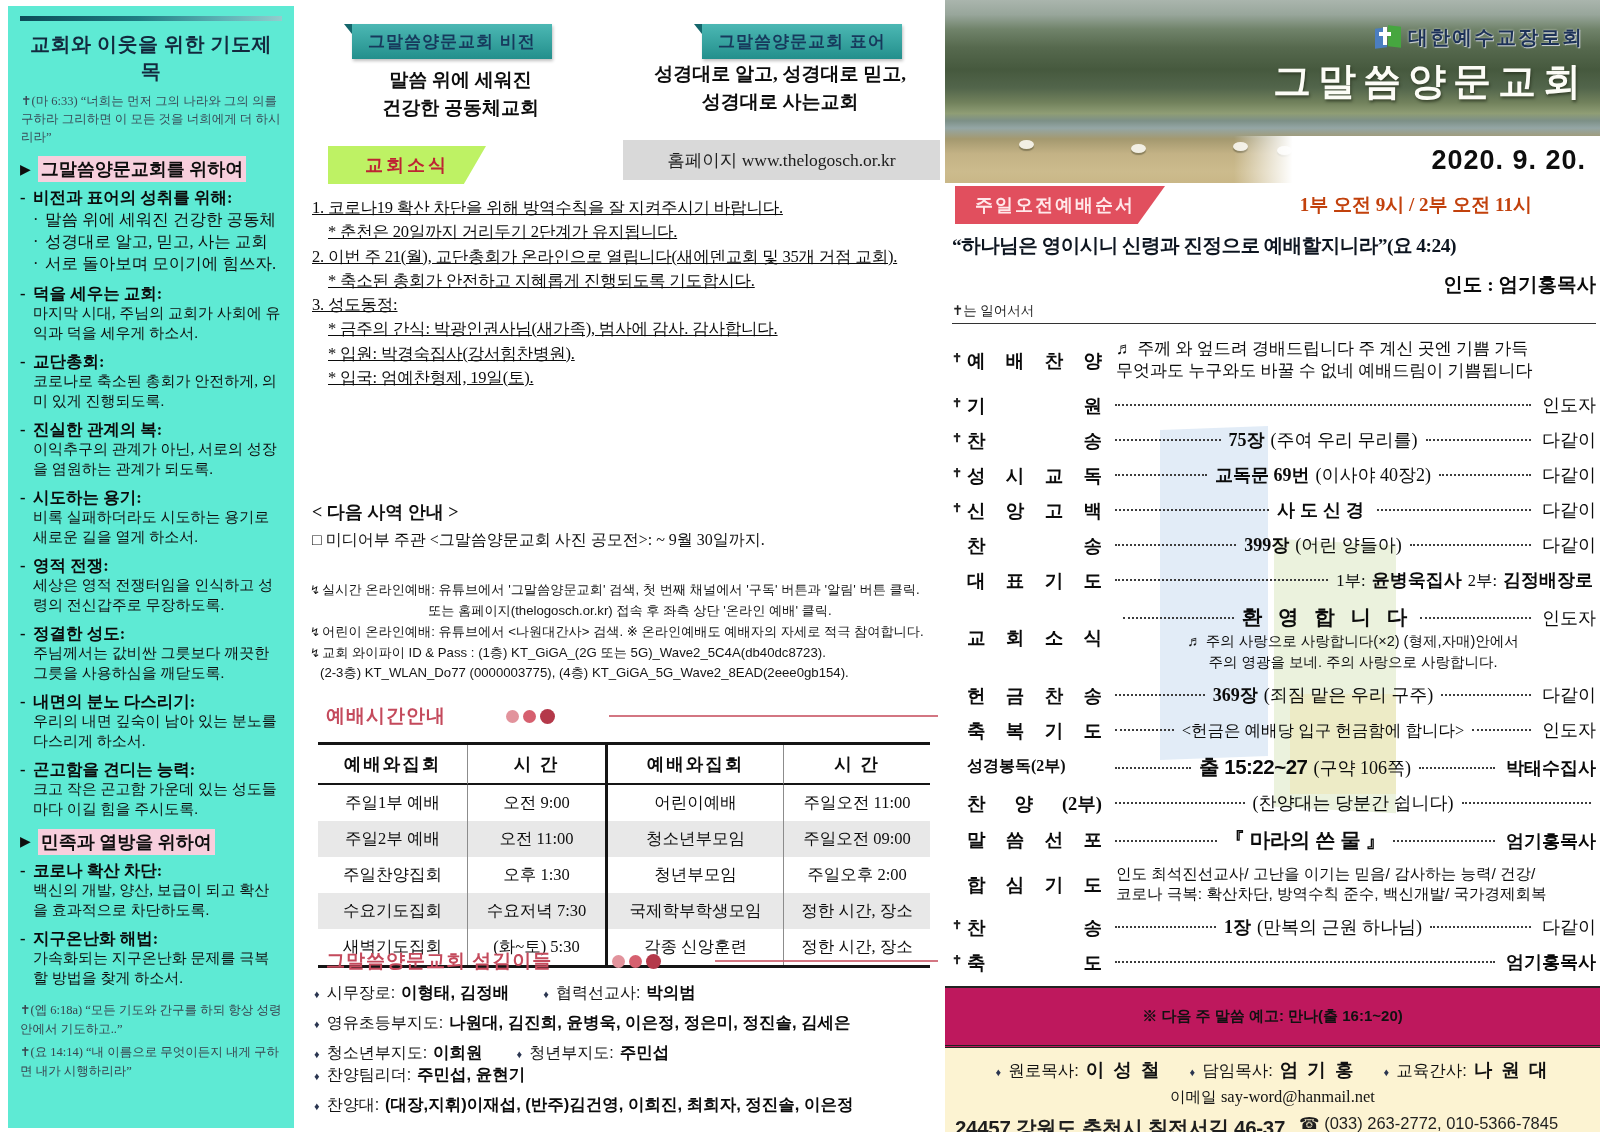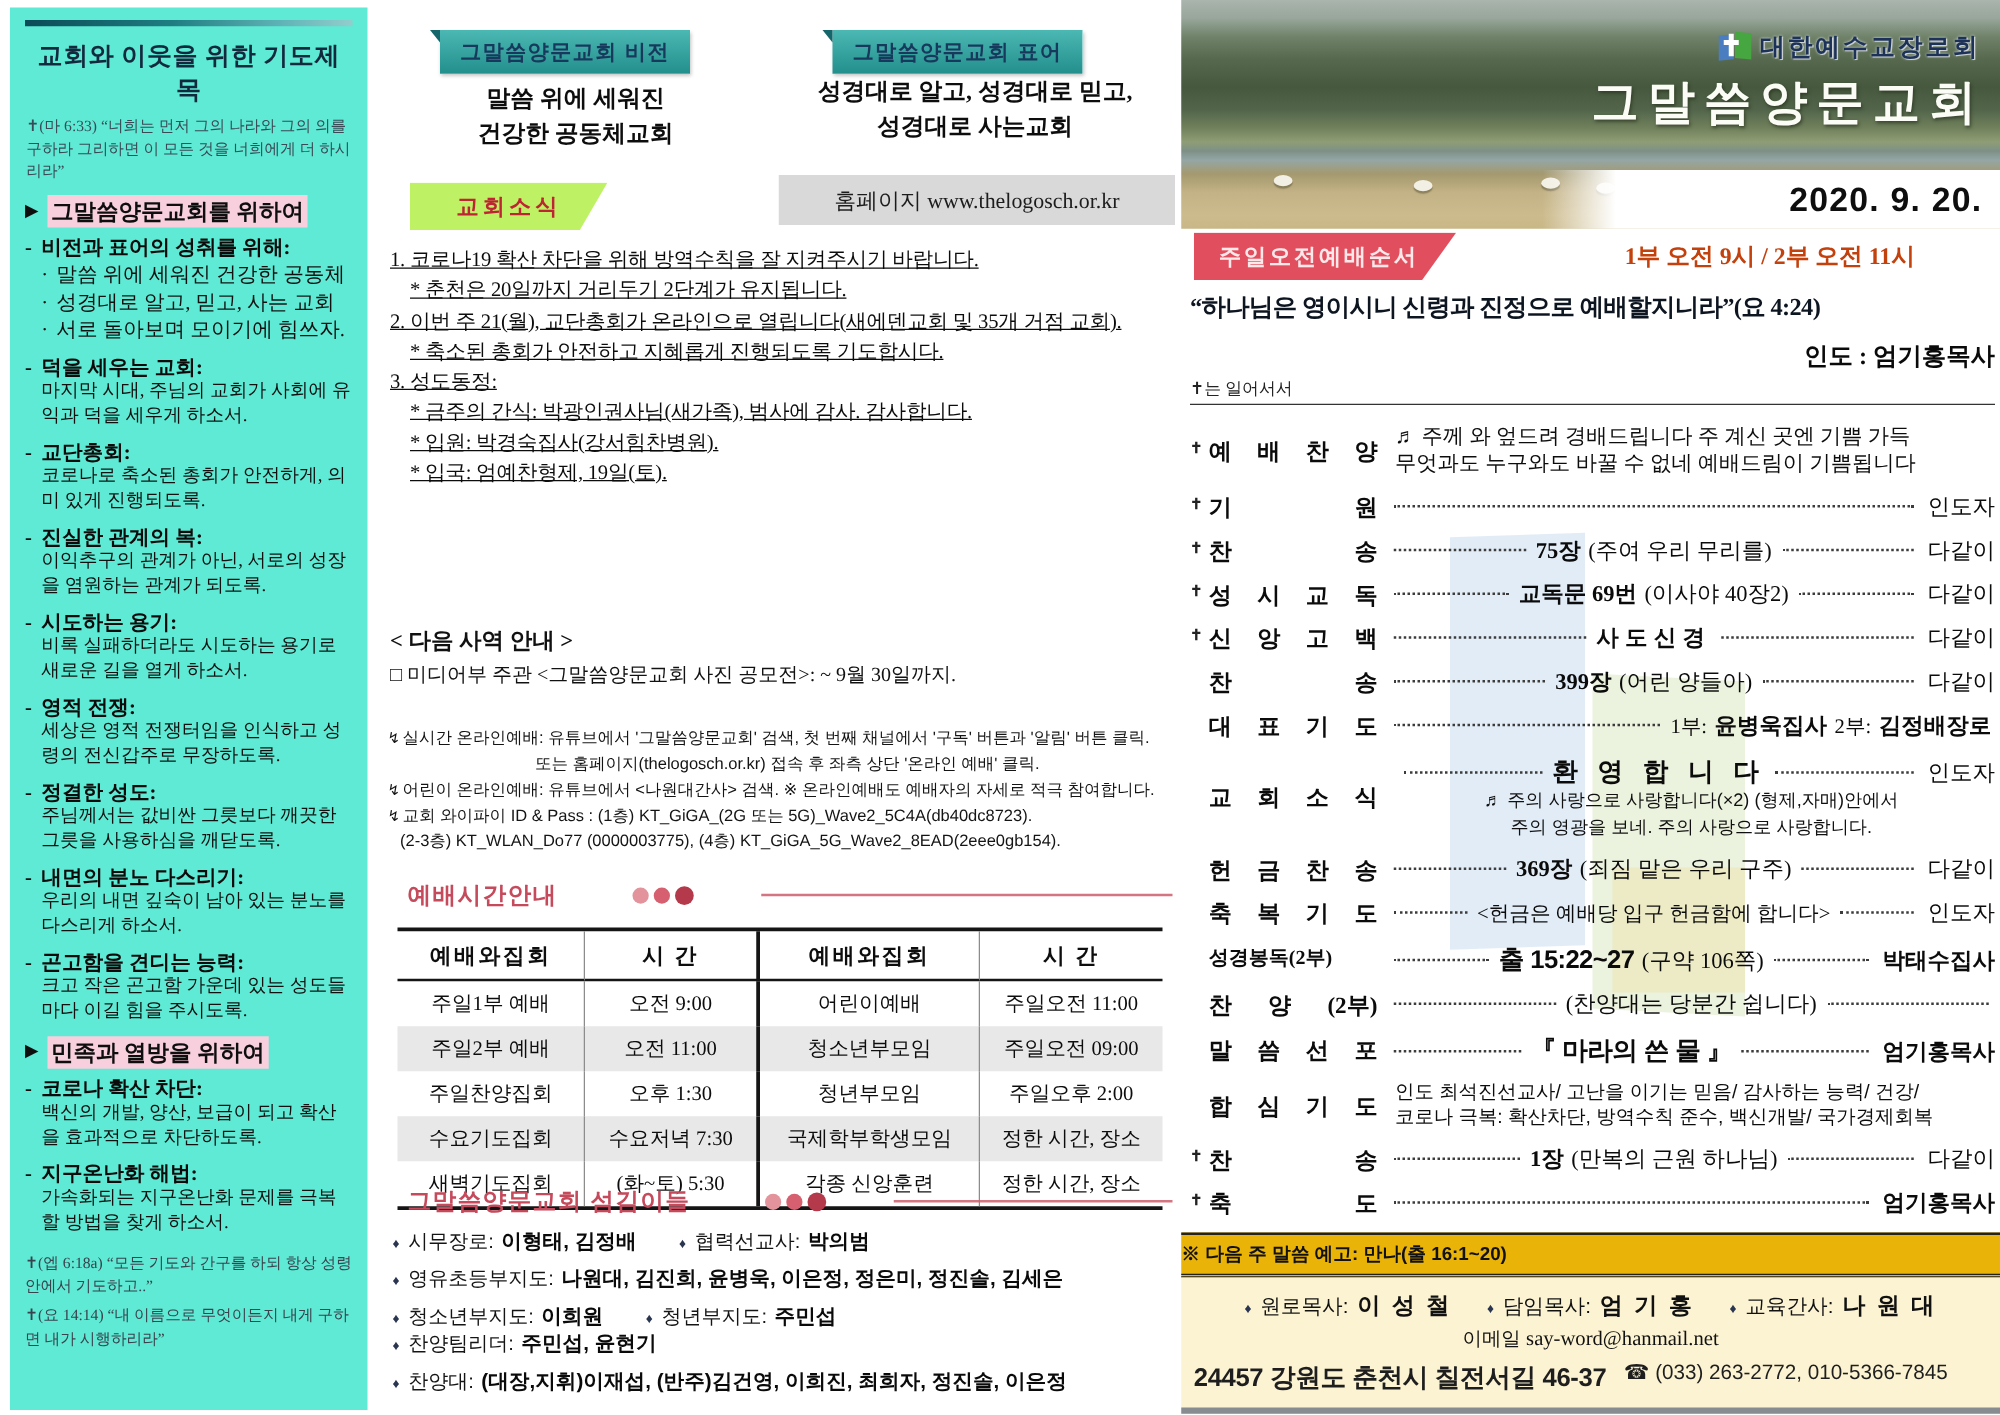--- a/index.html
+++ b/index.html
@@ -129,22 +129,22 @@
   .w-perf{flex:none;margin-left:6px;font-size:18px;white-space:nowrap;color:#0B0B0B;}
   .w-perf.pb{font-weight:700;}
   .w-col{flex:1;margin-left:8px;}
   .w-lines{flex:1;margin-left:14px;}
   .w-line{font-size:17px;line-height:1.32;color:#0C0C0C;}
   .w-line.sm{font-size:15.5px;font-family:"Liberation Sans",sans-serif;}
   .w-sub{text-align:center;font-size:14.5px;font-family:"Liberation Sans",sans-serif;line-height:1.45;color:#101010;}
 
   
   .footer{position:absolute;left:945px;top:986px;width:655px;}
-  .f-next{background:#eab308;border-top:2px solid #222;border-bottom:3px double #222;text-align:left;
-          font-size:15px;font-weight:700;padding:6px 0;font-family:"Liberation Sans",sans-serif;}
+  .f-next{background:#be185d;border-top:2px solid #222;border-bottom:3px double #222;text-align:center;
+          font-size:15px;font-weight:700;padding:19px 0;font-family:"Liberation Sans",sans-serif;}
   .f-main{background:#FCF3D2;padding:9px 10px 10px;border-bottom:5px solid #878C90;}
   .f-staff{display:flex;justify-content:center;font-size:17px;}
   .f-seg{display:flex;align-items:baseline;margin:0 14px;}
   .f-dia{font-size:11px;margin-right:7px;color:#2A3550;}
   .f-role{margin-right:7px;font-family:"Liberation Sans",sans-serif;font-size:16.5px;}
   .f-name{font-weight:700;font-size:18.5px;letter-spacing:2px;font-family:"Liberation Sans",sans-serif;}
   .f-email{text-align:center;font-size:15.5px;margin-top:5px;font-family:"Liberation Sans",sans-serif;}
   .f-email .val{font-family:"Liberation Serif",serif;font-size:16.5px;}
   .f-addr{display:flex;align-items:flex-start;margin-top:6px;}
   .f-addr-text{font-size:20.5px;font-weight:700;font-family:"Liberation Sans",sans-serif;color:#1E1E1E;letter-spacing:-.3px;}
@@ -262,21 +262,21 @@
         <div data-interactable="false">✝(요 14:14) “내 이름으로 무엇이든지 내게 구하면 내가 시행하리라”</div>
       </div>
   </div>
 
   <div class="mid-panel" data-interactable="false">
     <div class="badge-teal" style="left:44px;top:24px;" data-interactable="false">그말씀양문교회 비전</div>
     <div class="vision-text" data-interactable="false">
       <div data-interactable="false">말씀 위에 세워진</div>
       <div data-interactable="false">건강한 공동체교회</div>
     </div>
-    <div class="badge-teal" style="left:358px;top:24px;" data-interactable="false">그말씀양문교회 표어</div>
+    <div class="badge-teal" style="left:394px;top:24px;" data-interactable="false">그말씀양문교회 표어</div>
     <div class="motto-text" data-interactable="false">
       <div data-interactable="false">성경대로 알고, 성경대로 믿고,</div>
       <div data-interactable="false">성경대로 사는교회</div>
     </div>
     <div class="badge-news" data-interactable="false">교회소식</div>
     <div class="homepage-strip" data-interactable="false">홈페이지 www.thelogosch.or.kr</div>
     <div class="news-list" id="news-list" data-interactable="false">
         <div class="news-line" data-interactable="false">1. 코로나19 확산 차단을 위해 방역수칙을 잘 지켜주시기 바랍니다.</div>
         <div class="news-line ind" data-interactable="false">* 춘천은 20일까지 거리두기 2단계가 유지됩니다.</div>
         <div class="news-line" data-interactable="false">2. 이번 주 21(월), 교단총회가 온라인으로 열립니다(새에덴교회 및 35개 거점 교회).</div>

